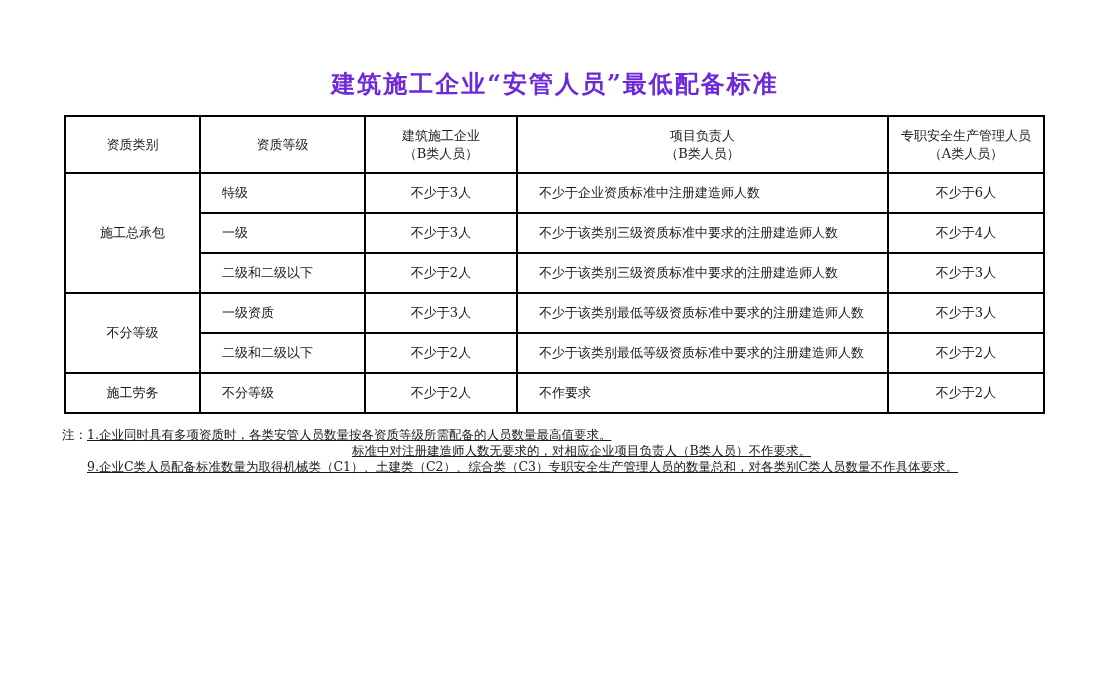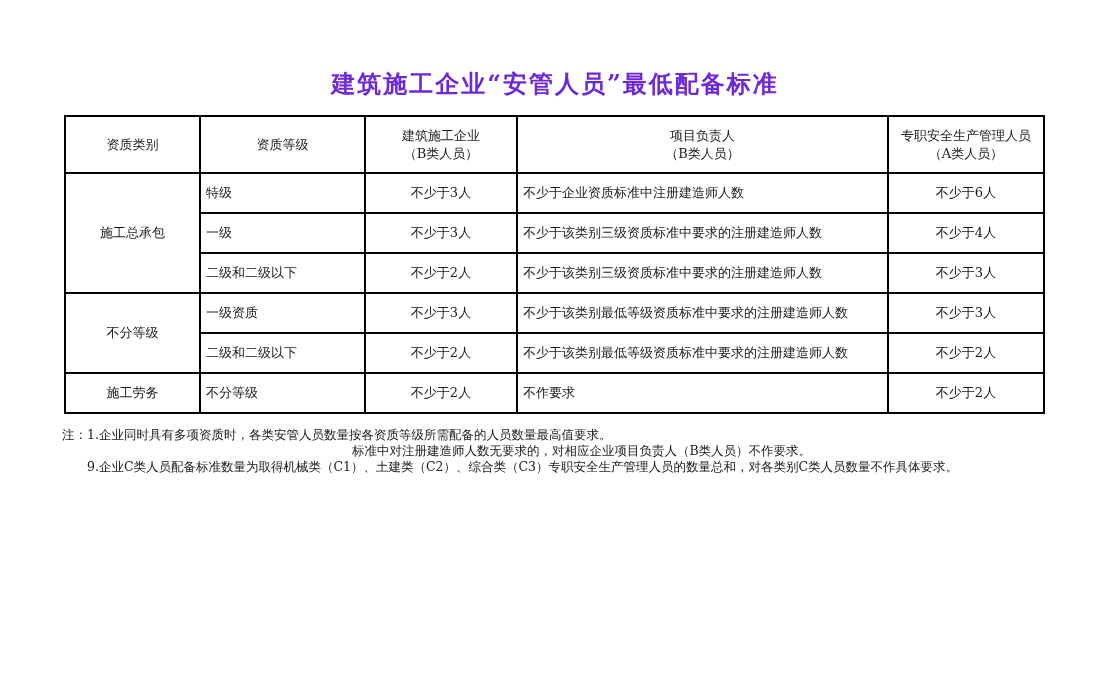--- a/index.html
+++ b/index.html
@@ -44,34 +44,34 @@
     vertical-align: middle;
     overflow: hidden;
   }
   table.std-table thead th {
     height: 57px;
     text-align: center;
     line-height: 18px;
   }
   table.std-table tbody td { height: 40px; }
   td.center, th.center { text-align: center; }
-  td.left { text-align: left; padding-left: 5px; padding-right: 4px; }
+  td.left { text-align: left; padding-left: 21px; padding-right: 4px; }
   .notes {
     position: absolute;
     left: 62px;
     top: 427px;
     width: 1000px;
     font-size: 12.5px;
     line-height: 15.8px;
     color: #1a1a1a;
     display: flex;
     align-items: flex-start;
   }
   .notes-prefix { flex: 0 0 auto; white-space: nowrap; }
-  .notes-items { flex: 1 1 auto; }
+  .notes-items { flex: 1 1 auto; text-decoration: underline; }
   .note-line { white-space: nowrap; }
   .note-line.cont { padding-left: 14px; text-align: center; }
 </style>
 </head>
 <body>
 
 <div class="page">
 
   <div class="doc-title">建筑施工企业“安管人员”最低配备标准</div>
 

